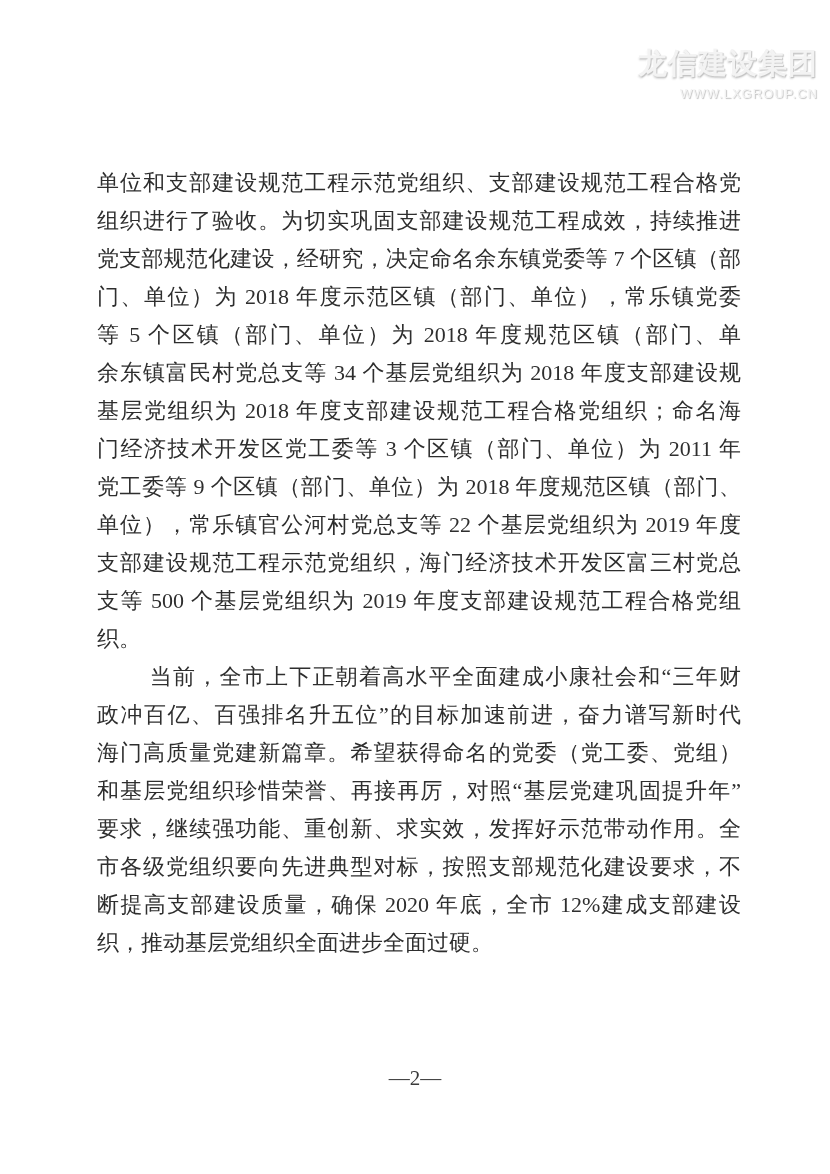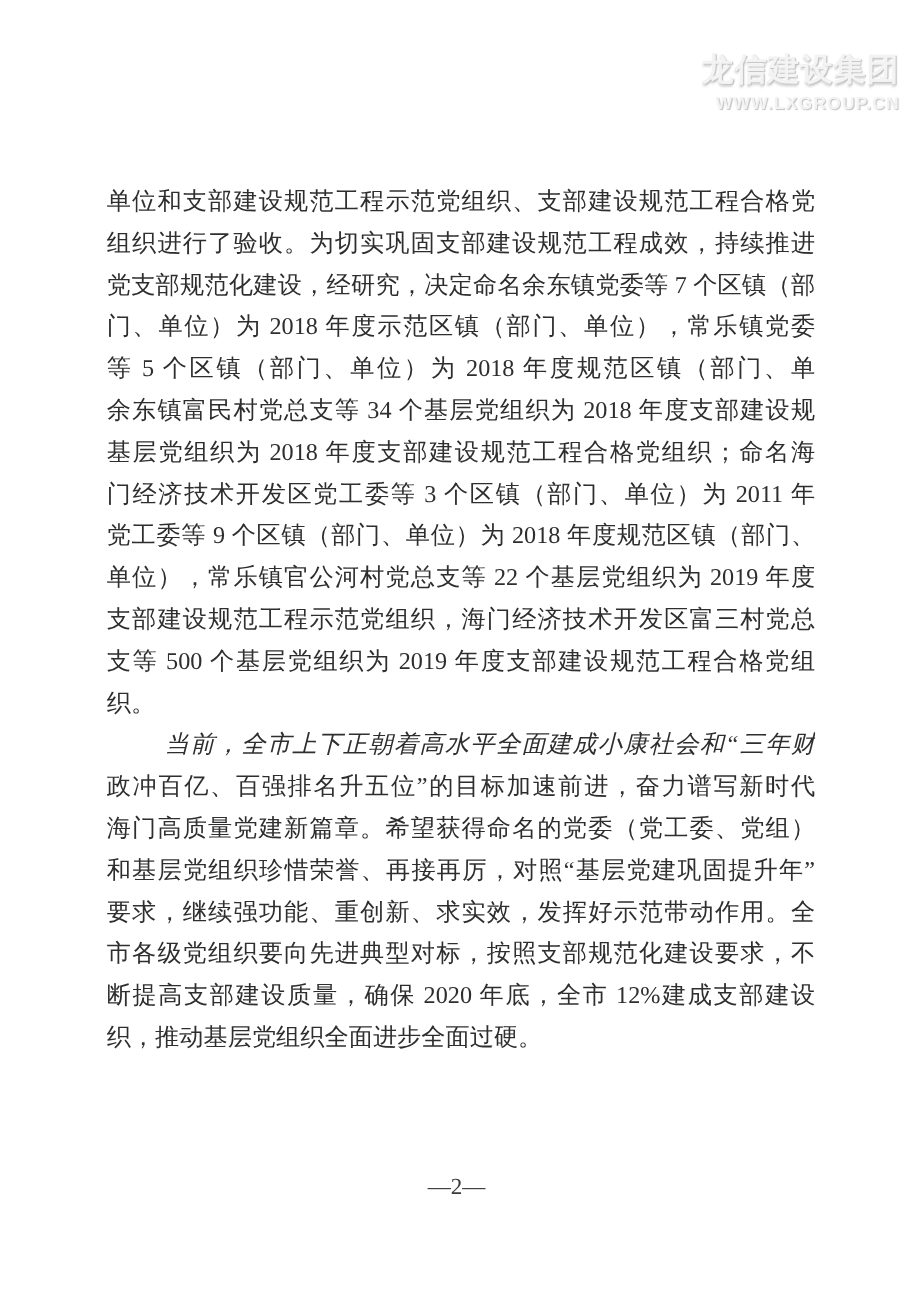--- a/index.html
+++ b/index.html
@@ -25,38 +25,38 @@
     user-select:none;
   }
   .wm-company{
     font-family:"Liberation Sans","DejaVu Sans",sans-serif;
     font-size:29px;font-weight:bold;letter-spacing:1px;
     color:var(--watermark-color);
     text-shadow:1px 1px 1px var(--watermark-shadow),-1px -1px 1px #ffffff,0 2px 2px #d9d9d9;
   }
   .wm-url{
     font-family:"Liberation Sans","DejaVu Sans",sans-serif;
-    font-size:16px;font-weight:bold;letter-spacing:1px;
+    font-size:13px;font-weight:normal;letter-spacing:1px;
     color:var(--watermark-color);
     text-shadow:1px 1px 1px var(--watermark-shadow),-1px -1px 1px #ffffff;
     margin-top:2px;
   }
   
   .doc-body{
     position:absolute;left:97px;top:128px;width:644px;
     color:var(--text-color);
     font-size:22px;
   }
   .line{
     height:38px;line-height:38px;
     text-align:justify;text-align-last:justify;
     overflow:hidden;white-space:normal;
   }
   .line.para-end{text-align-last:left;}
-  .line.indent{text-indent:2.4em;font-style:italic;}
+  .line.indent{text-indent:2.4em;}
   
   .page-number{
     position:absolute;left:0;top:1030px;width:830px;
     text-align:center;color:#3a3a3a;font-size:21px;
     letter-spacing:0px;
   }
 </style>
 </head>
 <body>
 

